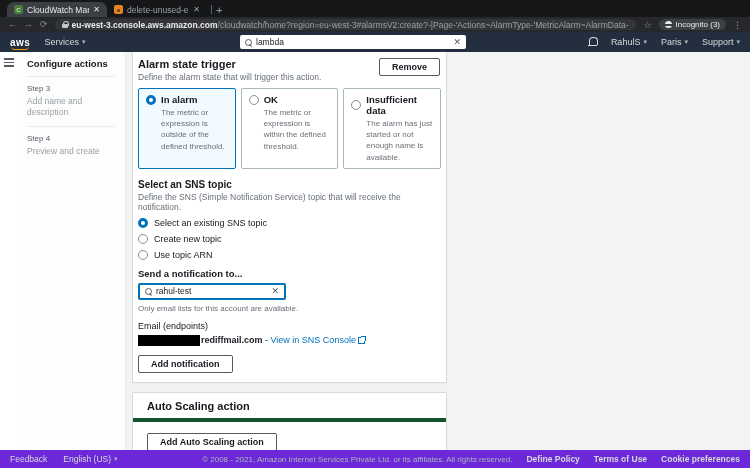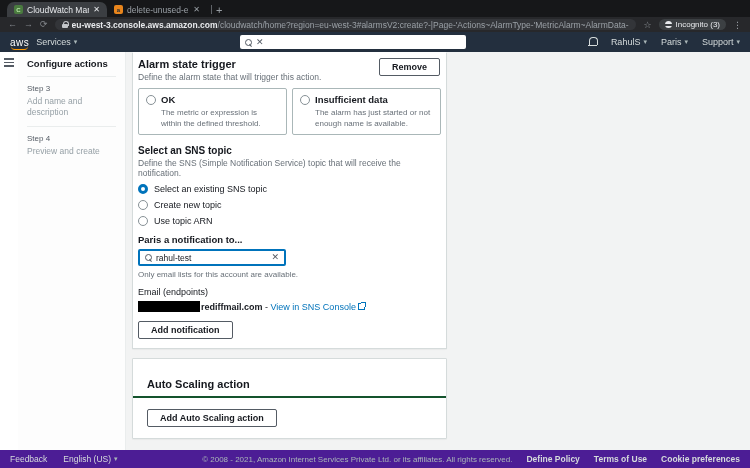--- a/index.html
+++ b/index.html
@@ -30,21 +30,21 @@
   .url-rest { color:#9aa0a6; }
   .chrome-right { display:flex; align-items:center; gap:7px; }
   .star { color:#9aa0a6; font-size:9px; }
   .incog { display:flex; align-items:center; gap:4px; background:#3c4043; border-radius:7px; padding:1px 6px; color:#e8eaed; font-size:8px; }
   .incog-dot { width:7px; height:7px; border-radius:50%; background:#e8eaed; position:relative; }
   .incog-dot:after { content:""; position:absolute; top:3px; left:0; width:7px; height:1.5px; background:#3c4043; }
   .kebab { color:#9aa0a6; font-size:9px; }
 
   
   .awsnav { height:20px; background:#232f3e; display:flex; align-items:center; color:#fff; position:relative; padding:0 10px; }
-  .awslogo { font-size:10px; font-weight:normal; color:#fff; position:relative; margin-right:7px; letter-spacing:.5px; }
+  .awslogo { font-size:10px; font-weight:bold; color:#fff; position:relative; margin-right:14px; letter-spacing:.5px; }
   .awslogo:after { content:""; position:absolute; left:1px; right:1px; bottom:-2px; height:3px; border-bottom:1.5px solid #ff9900; border-radius:0 0 6px 6px; }
   .nav-item { font-size:9px; color:#d5dbdb; display:flex; align-items:center; gap:3px; cursor:pointer; }
   .caret:after { content:"▾"; font-size:7px; color:#aab7b8; }
   .nav-search { position:absolute; left:240px; width:226px; height:14px; background:#fff; border-radius:2px; display:flex; align-items:center; padding:0 5px; gap:4px; }
   .mag { width:7px; height:7px; position:relative; flex:0 0 auto; }
   .mag:before { content:""; position:absolute; top:0; left:0; width:5px; height:5px; border:1px solid #545b64; border-radius:50%; }
   .mag:after { content:""; position:absolute; bottom:0; right:0; width:3px; height:1px; background:#545b64; transform:rotate(45deg); }
   .nav-search input { border:none; outline:none; flex:1; font-size:8.5px; color:#16191f; font-family:inherit; background:transparent; }
   .xglyph { color:#545b64; font-size:9px; line-height:1; cursor:pointer; }
   .nav-right { margin-left:auto; display:flex; align-items:flex-start; gap:14px; }
@@ -60,21 +60,21 @@
   .sidenav { position:absolute; left:18px; top:0; bottom:0; width:108px; background:#fdfdfd; border-right:1px solid #eaeded; padding:6px 9px; z-index:2; }
   .sidenav h2 { font-size:9.5px; color:#16191f; margin-bottom:6px; }
   .sidenav hr { border:none; border-top:1px solid #eaeded; margin:7px 0; }
   .step-num { font-size:8px; color:#545b64; margin-bottom:3px; }
   .step-label { font-size:8.5px; color:#96a0a6; line-height:1.35; }
 
   .content { position:absolute; left:132px; top:0; width:315px; }
 
   .card { background:#fff; border:1px solid #d5dbdb; border-radius:1px; box-shadow:0 1px 1px rgba(0,0,0,.04); }
   .card + .card { margin-top:9px; }
-  .card-head { padding:7px 14px 6px; border-bottom:2px solid #14532d; display:flex; align-items:center; gap:6px;margin-top:12px; }
+  .card-head { padding:7px 14px 6px; border-bottom:4px solid #14532d; display:flex; align-items:center; gap:6px; }
   .card-head h3 { font-size:11px; color:#16191f; }
   .card-body { padding:9px 14px 11px; }
 
   .aws-btn { display:inline-block; background:#fff; border:1px solid #545b64; border-radius:2px; padding:3px 12px; font-size:9px; font-weight:bold; color:#16191f; cursor:pointer; white-space:nowrap; }
 
   
   .alarm-card { padding:5px 5px 9px; position:relative; border-top-color:#fff; }
   .sec-title { font-size:11px; font-weight:bold; color:#16191f; }
   .sec-desc { font-size:8.5px; color:#687078; margin-top:2px; }
   .remove-btn { position:absolute; top:5px; right:6px; }
@@ -95,21 +95,21 @@
   .help-text { font-size:8px; color:#687078; margin-top:4px; }
   .email-row { display:flex; align-items:center; margin-top:4px; font-size:9px; }
   .redacted { display:inline-block; width:62px; height:11px; background:#000; margin-right:1px; }
   .email-strong { font-weight:bold; color:#16191f; }
   .dash { color:#16191f; white-space:pre; }
   a.link { color:#0073bb; text-decoration:none; font-size:9px; cursor:pointer; }
   .ext { display:inline-block; width:7px; height:7px; border:1px solid #0073bb; position:relative; margin-left:2px; }
   .ext:after { content:""; position:absolute; top:-2px; right:-2px; width:4px; height:4px; border-top:1px solid #0073bb; border-right:1px solid #0073bb; background:#fff; } .mt9 { margin-top:9px; }
 
   
-  .footer { position:absolute; bottom:0; left:0; right:0; height:18px; background:#4c1d95; display:flex; align-items:center; padding:0 10px; z-index:5; }
+  .footer { position:absolute; bottom:0; left:0; right:0; height:18px; background:#6d28d9; display:flex; align-items:center; padding:0 10px; z-index:5; }
   .footer .f-left { display:flex; gap:16px; align-items:center; }
   .f-item { font-size:8.5px; color:#d5dbdb; cursor:pointer; }
   .f-copy { font-size:8px; color:#aab7b8; margin-left:auto; }
   .f-links { display:flex; gap:14px; margin-left:14px; }
   .f-links .f-item { font-weight:bold; }
 </style>
 </head>
 <body>
 
 <div class="tabstrip">
@@ -145,20 +145,21 @@
   </div>
 </div>
 
 <div class="awsnav">
   <span class="awslogo">aws</span>
   <span class="nav-item caret">
       <span>Services</span>
     </span>
   <div class="nav-search">
     <span class="mag"></span>
+    <input value="lambda" style="">
     <span class="xglyph">✕</span>
   </div>
   <div class="nav-right">
     <span class="bell"></span>
     <span class="nav-item caret">
         <span>RahulS</span>
       </span>
     <span class="nav-item caret">
         <span>Paris</span>
       </span>
@@ -188,20 +189,27 @@
   </div>
 
   <div class="content">
 
     <div class="card alarm-card">
       <button class="aws-btn remove-btn">Remove</button>
       <div class="sec-title">Alarm state trigger</div>
       <div class="sec-desc">Define the alarm state that will trigger this action.</div>
 
       <div class="tiles">
+        <div class="tile selected">
+          <div class="tile-top">
+              <span class="radio on"></span>
+              <span class="tile-title">In alarm</span>
+            </div>
+          <div class="tile-desc">The metric or expression is outside of the defined threshold.</div>
+        </div>
         <div class="tile">
           <div class="tile-top">
               <span class="radio"></span>
               <span class="tile-title">OK</span>
             </div>
           <div class="tile-desc">The metric or expression is within the defined threshold.</div>
         </div>
         <div class="tile">
           <div class="tile-top">
               <span class="radio"></span>
@@ -222,21 +230,21 @@
           <span class="radio"></span>
           <span class="lbl">Create new topic</span>
         </div>
         <div class="radio-row">
           <span class="radio"></span>
           <span class="lbl">Use topic ARN</span>
         </div>
       </div>
 
       <div class="sub-block" style="margin-top:8px">
-        <div class="field-label">Paris a notification to...</div>
+        <div class="field-label">Send a notification to...</div>
         <div class="search-field">
           <span class="mag"></span>
           <input value="rahul-test" style="">
           <span class="xglyph">✕</span>
         </div>
         <div class="help-text">Only email lists for this account are available.</div>
       </div>
 
       <div class="sub-block" style="margin-top:8px">
         <div class="field-label" style="font-weight:normal;font-size:9px">Email (endpoints)</div>

